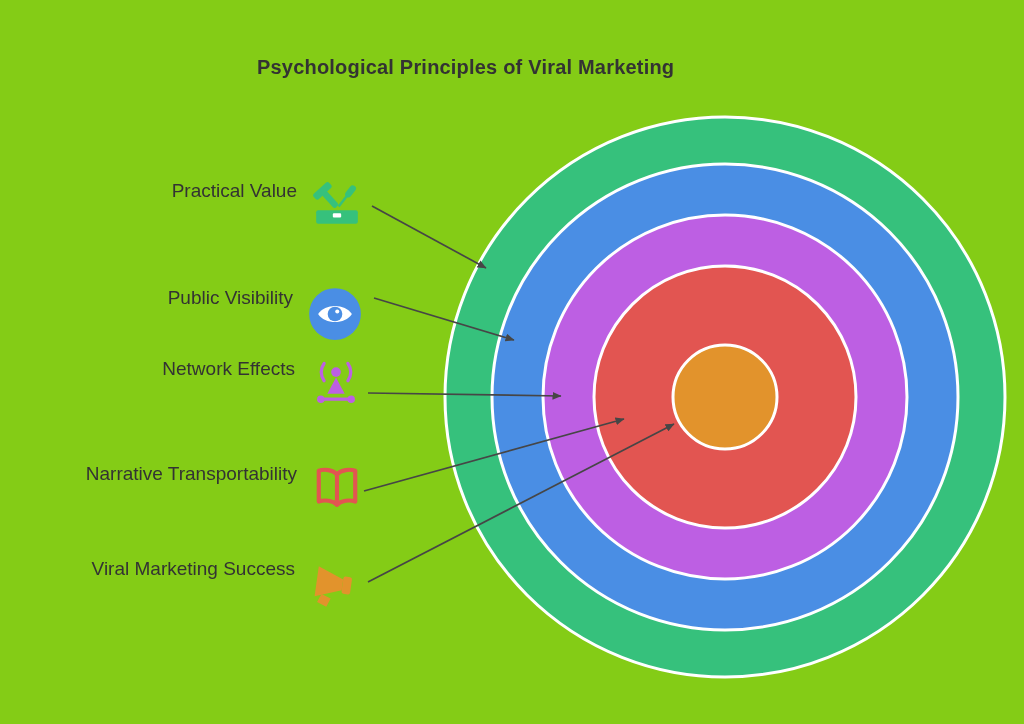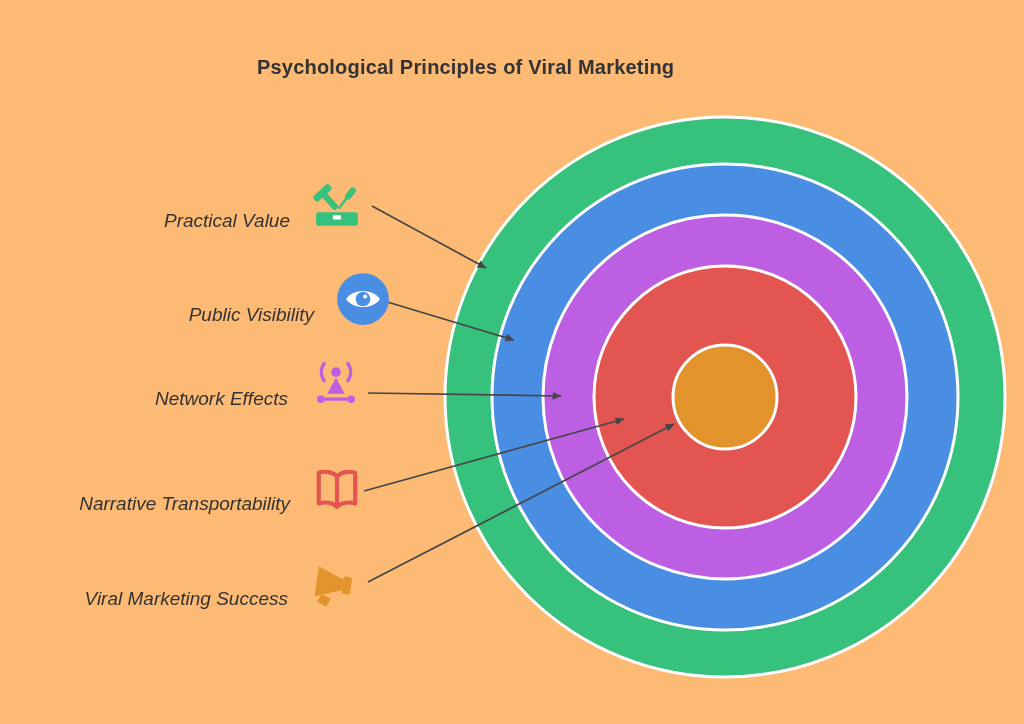--- a/index.html
+++ b/index.html
@@ -1,54 +1,53 @@
 <!DOCTYPE html>
 <html><head>
 <meta charset="utf-8">
 <style>
   html, body { margin: 0; padding: 0; background: #ffffff; }
   body { font-family: "Liberation Sans", sans-serif; }
   .canvas {
     position: relative;
     width: 1024px;
     height: 724px;
-    background: #fdba74;
+    background: #84cc16;
     overflow: hidden;
   }
   .overlay { position: absolute; left: 0; top: 0; }
   .title {
     position: absolute;
     left: 257px;
     top: 56px;
     font-size: 20px;
     font-weight: 600;
     color: #333333;
     letter-spacing: 0.2px;
     white-space: nowrap;
   }
   .row {
     position: absolute;
     left: 0;
     width: 362px;
     height: 52px;
     display: flex;
-    align-items: flex-end;
+    align-items: flex-start;
     justify-content: flex-end;
-    gap: 22px;
-    font-style: italic;
+    gap: 15px;
   }
   .row .label {
     font-size: 19px;
     color: #333333;
     white-space: nowrap;
   }
   .icon { flex: 0 0 auto; display: flex; }
   svg { display: block; }
   .row1 { top: 180px; }
-  .row2 { top: 274px; margin-left: 28px; }
+  .row2 { top: 287px; }
   .row3 { top: 358px; }
   .row4 { top: 463px; }
   .row5 { top: 558px; }
 </style>
 </head>
 <body>
 
 <div class="canvas">
 
   <svg class="overlay" width="1024" height="724" viewBox="0 0 1024 724">

